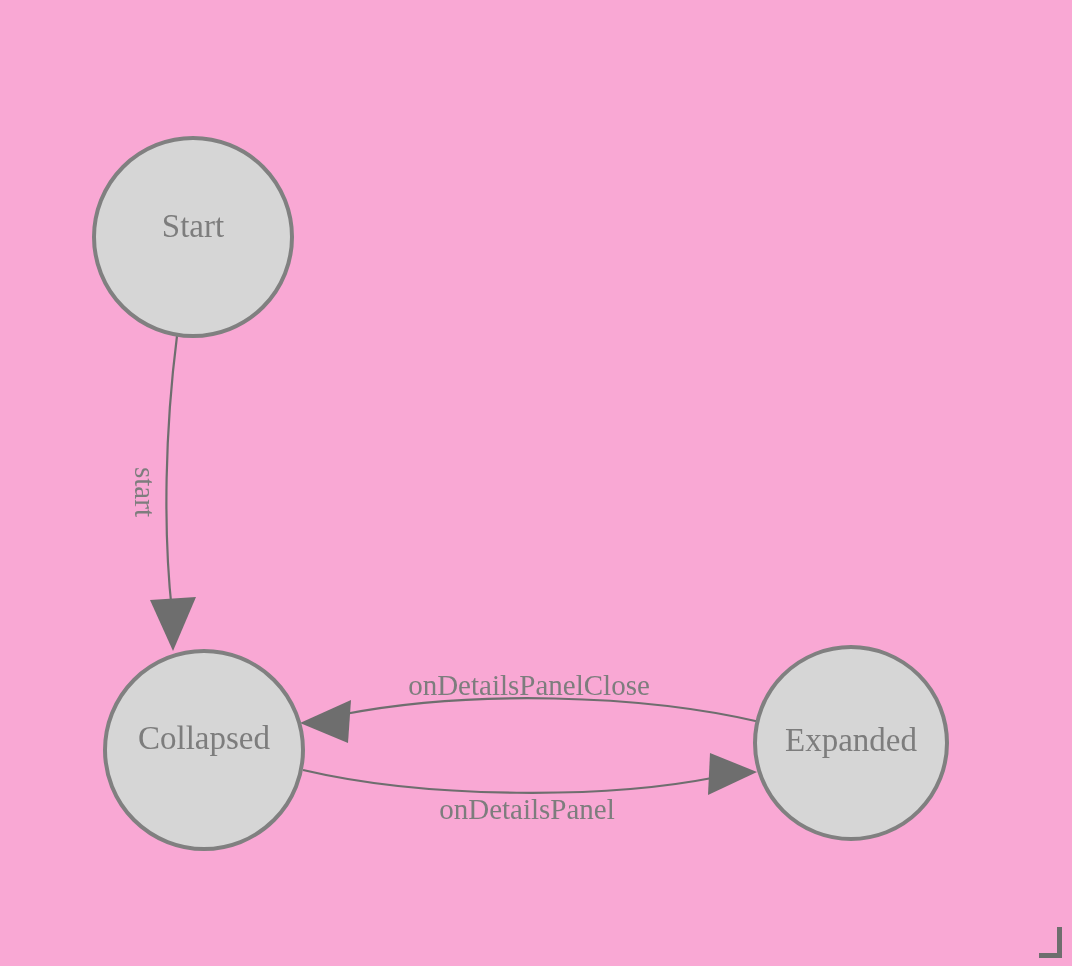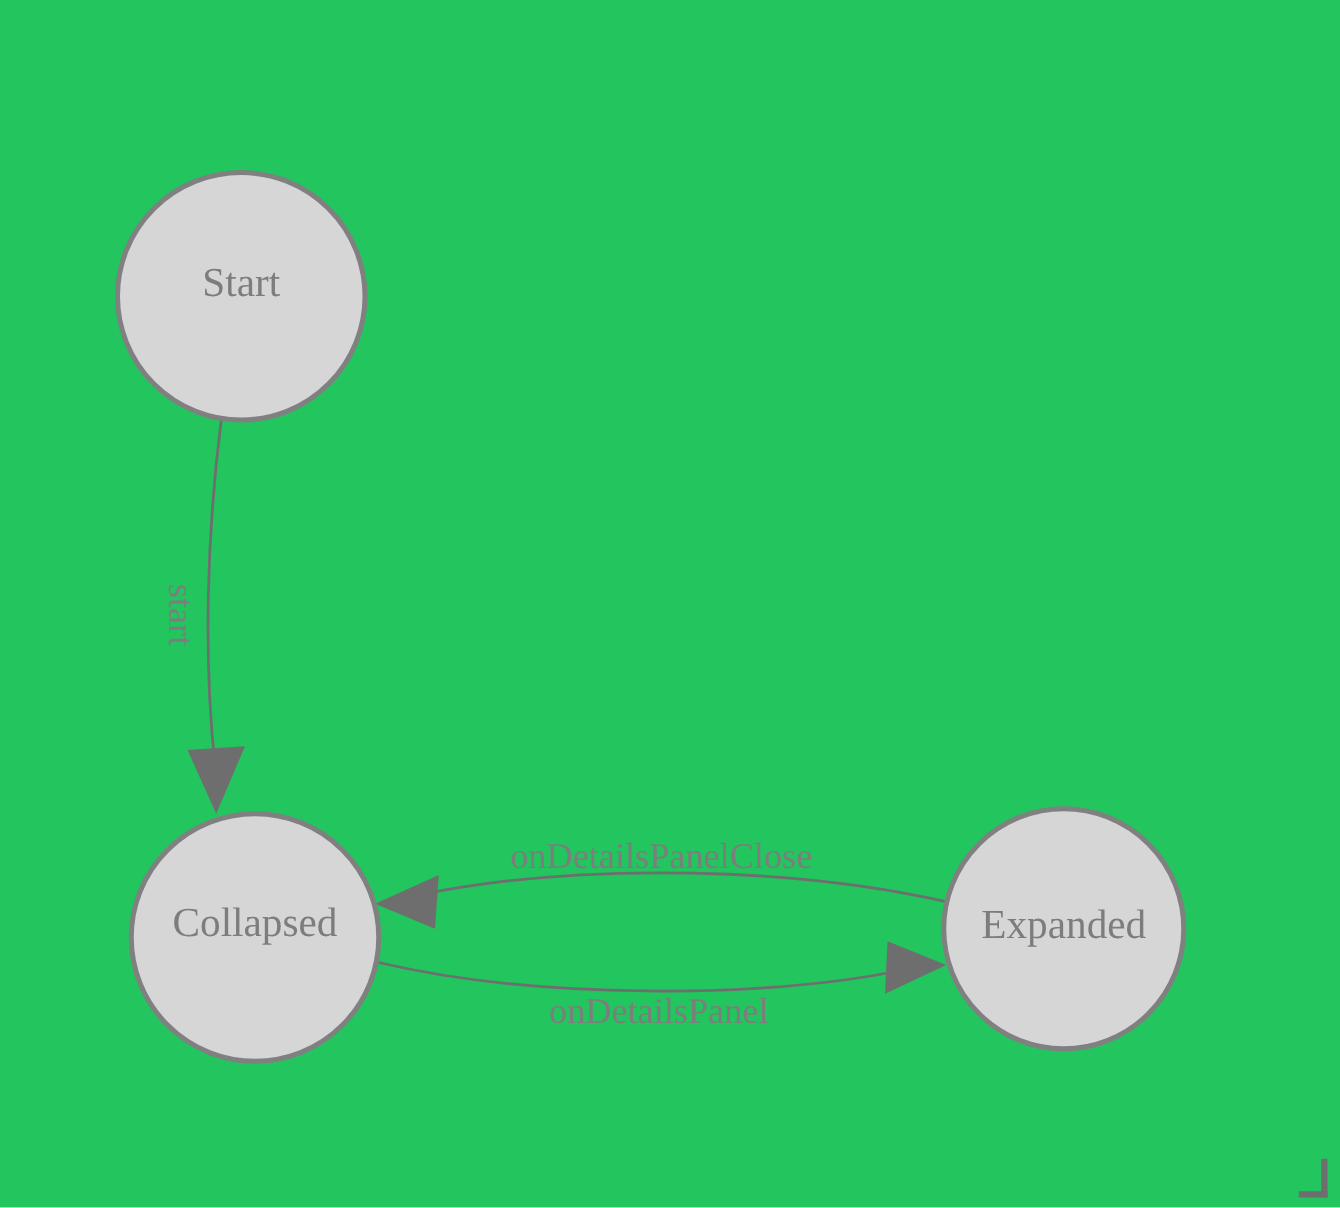--- a/index.html
+++ b/index.html
@@ -8,21 +8,21 @@
     padding: 0;
     background: #ffffff;
   }
   body {
     font-family: "Liberation Serif", "DejaVu Serif", serif;
   }
   #canvas {
     position: relative;
     width: 1072px;
     height: 966px;
-    background: #22c55e;
+    background: #f9a8d4;
     overflow: hidden;
   }
   #diagram-svg {
     position: absolute;
     top: 0;
     left: 0;
     width: 1072px;
     height: 966px;
     display: block;
   }

